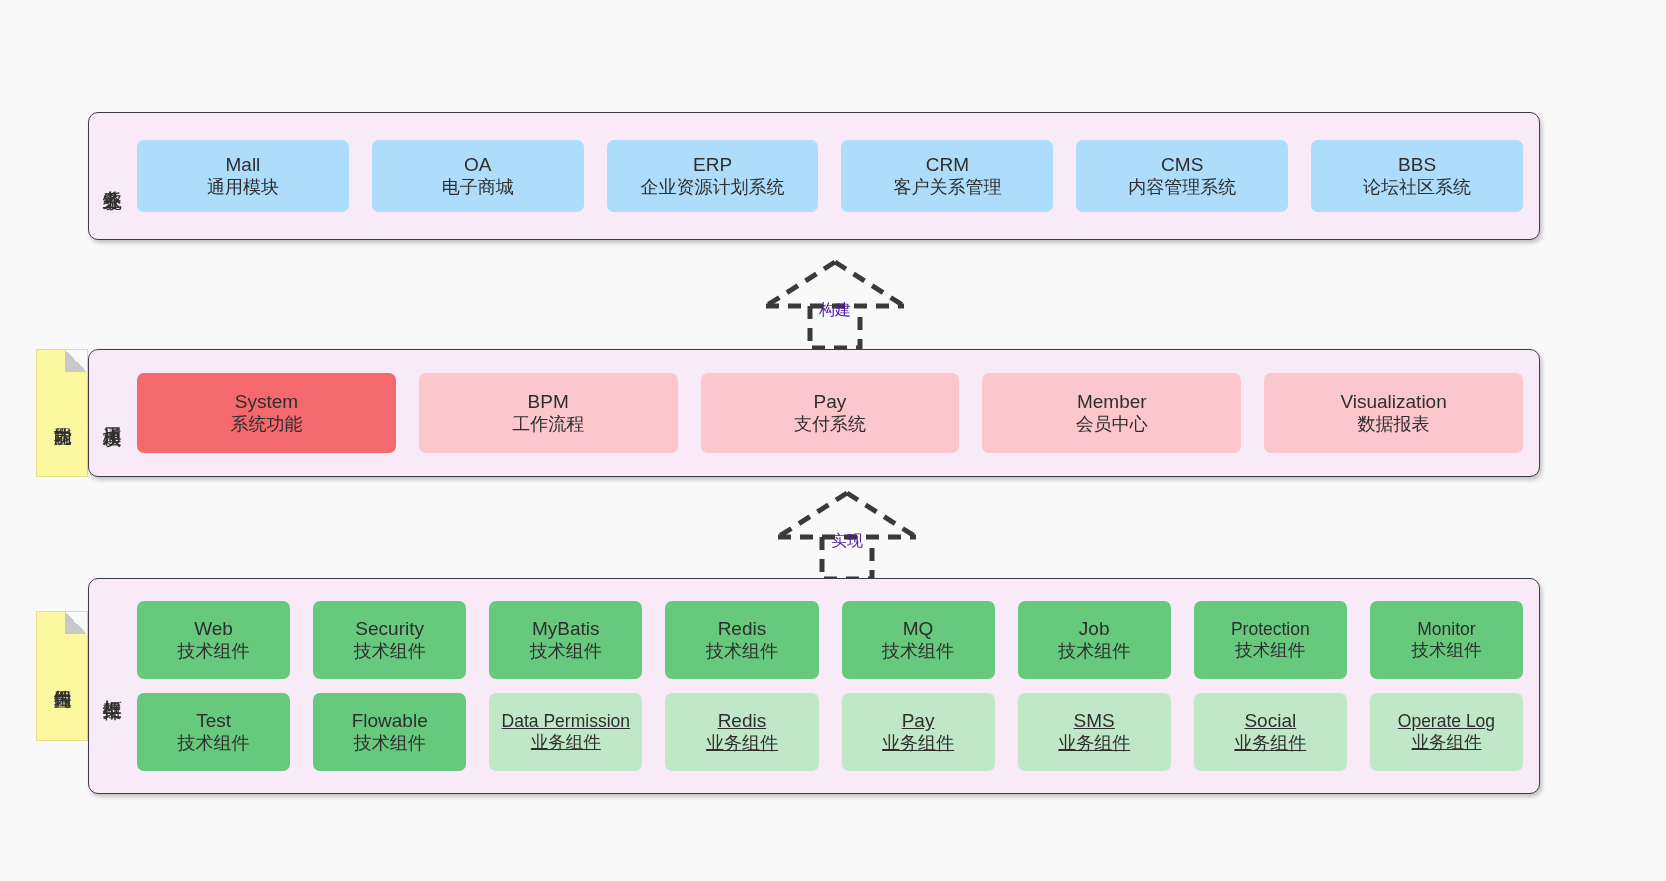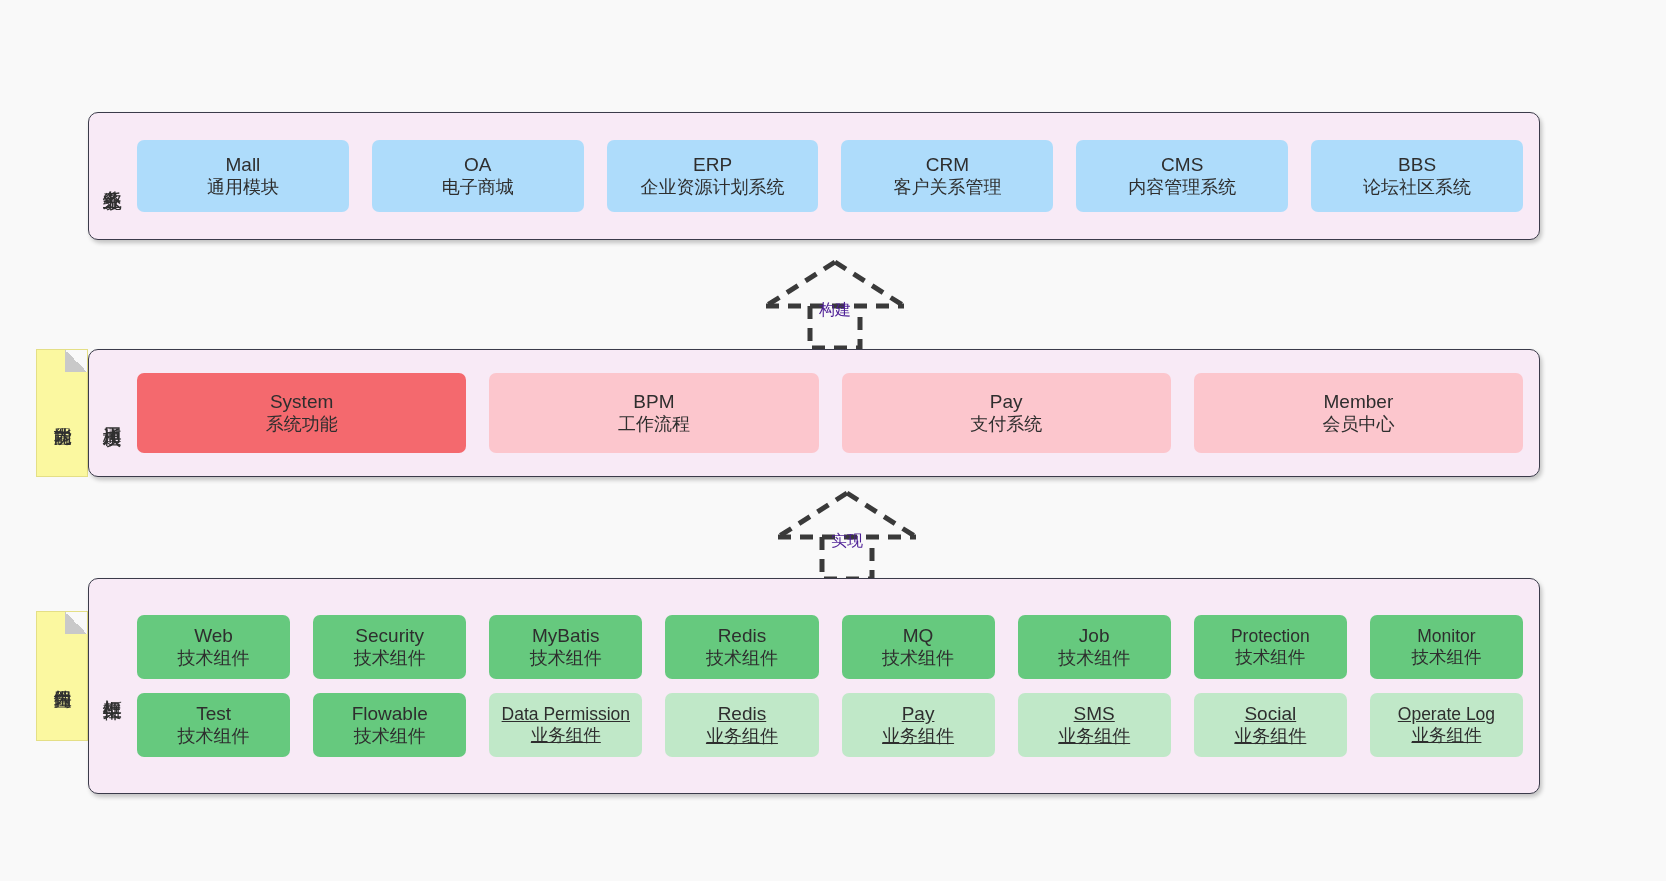--- a/index.html
+++ b/index.html
@@ -93,21 +93,21 @@
   .c-lightgreen { background: #c0e8c8; text-decoration: underline; }
 
   
   #layer-business { left: 88px;  top: 112px; width: 1452px; height: 128px; }
   #layer-business .cell { height: 72px; }
 
   #layer-common   { left: 88px;  top: 349px; width: 1452px; height: 128px; }
   #layer-common .cell { height: 80px; }
 
   #layer-framework{ left: 88px;  top: 578px; width: 1452px; height: 216px; }
-  #layer-framework .cell { height: 64px; }
+  #layer-framework .cell { height: 78px; }
 
   
   .note {
     position: absolute;
     box-sizing: border-box;
     background: #fbf8a0;
     border: 1px solid #e4df86;
     display: flex;
     align-items: center;
     justify-content: center;
@@ -215,20 +215,24 @@
         <span class="sub">工作流程</span>
       </div>
       <div class="cell c-pink">
         <span class="title">Pay</span>
         <span class="sub">支付系统</span>
       </div>
       <div class="cell c-pink">
         <span class="title">Member</span>
         <span class="sub">会员中心</span>
       </div>
+      <div class="cell c-pink">
+        <span class="title">Visualization</span>
+        <span class="sub">数据报表</span>
+      </div>
     </div>
   </div>
 </div>
 
 <div class="arrow" id="arrow-realize">
   <svg width="150" height="94" viewBox="0 0 150 94">
     <path d="M75 4 L144 48" fill="none" stroke="#3a3a3a" stroke-width="5" stroke-dasharray="13,9"></path>
     <path d="M75 4 L6 48" fill="none" stroke="#3a3a3a" stroke-width="5" stroke-dasharray="13,9"></path>
     <path d="M6 48 L144 48" fill="none" stroke="#3a3a3a" stroke-width="5" stroke-dasharray="13,9"></path>
     <path d="M50 48 L50 90 L100 90 L100 48" fill="none" stroke="#3a3a3a" stroke-width="5" stroke-dasharray="13,9"></path>

